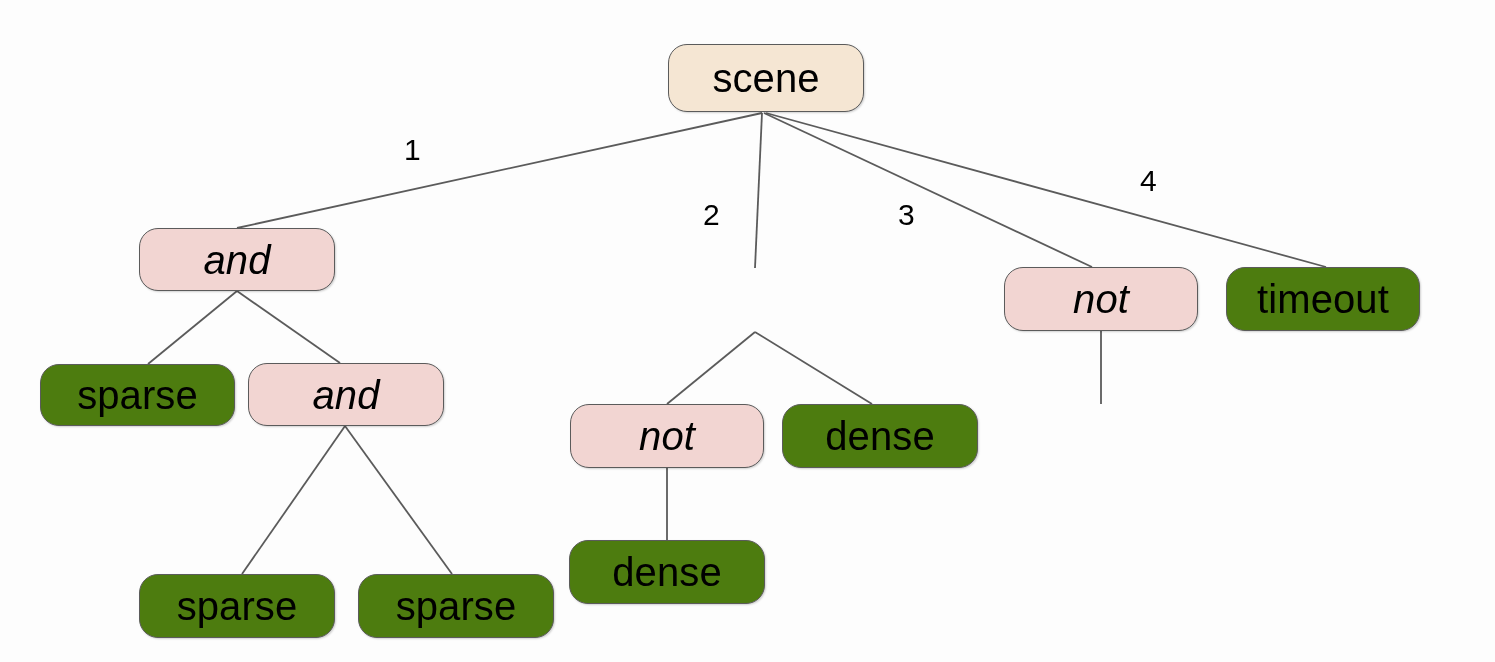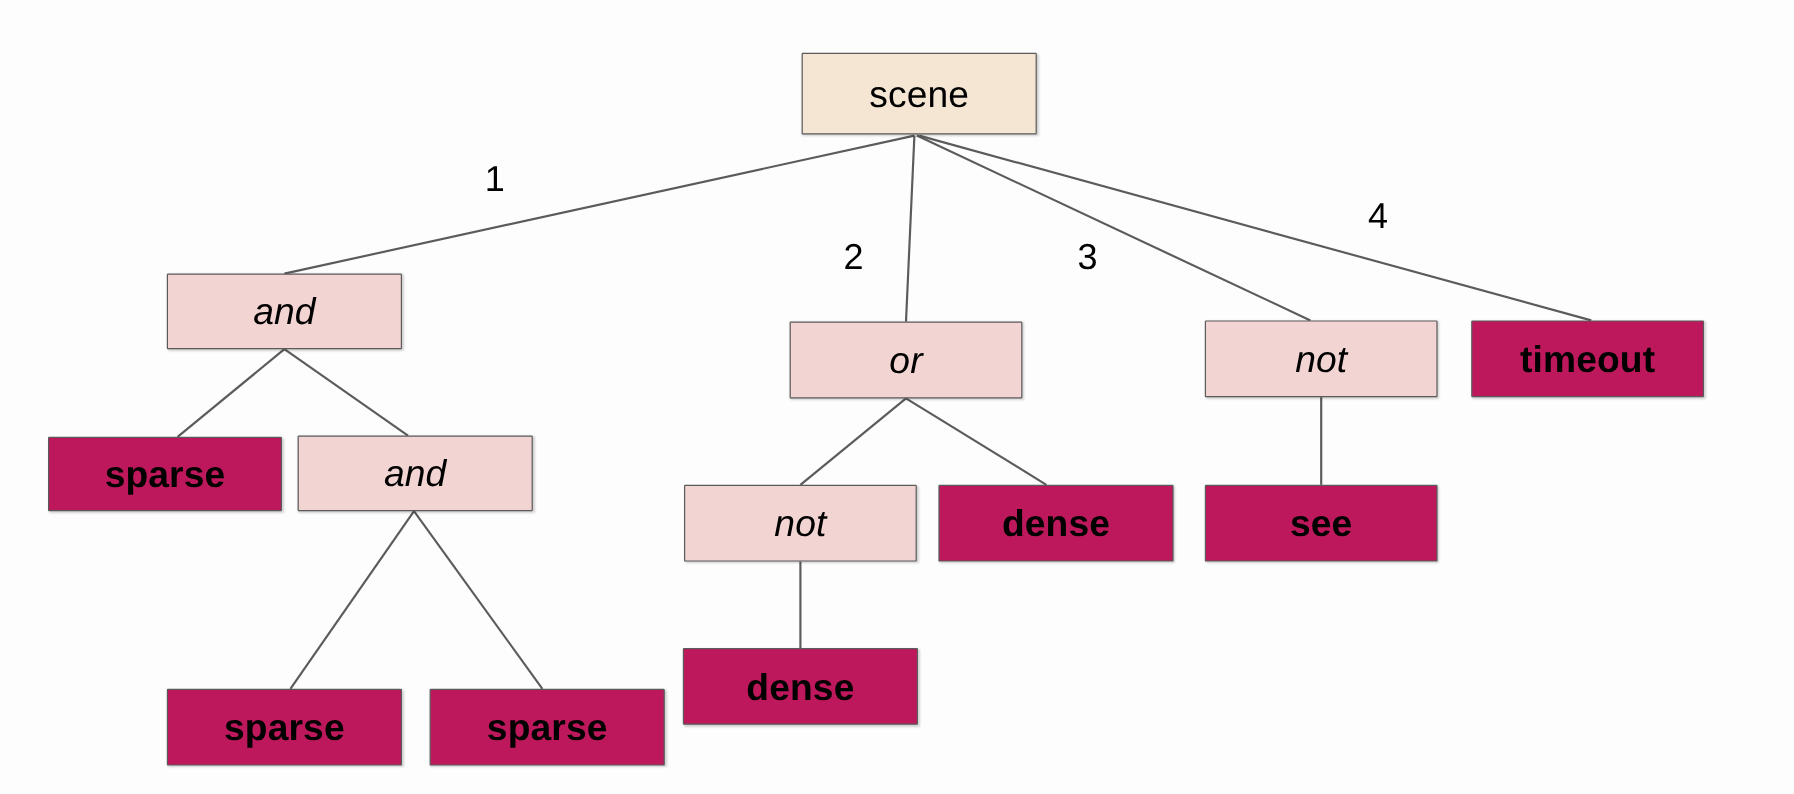--- a/index.html
+++ b/index.html
@@ -24,31 +24,31 @@
     height: 662px;
     pointer-events: none;
   }
   .node {
     position: absolute;
     box-sizing: border-box;
     display: flex;
     align-items: center;
     justify-content: center;
     border: 1.6px solid #5b5b5b;
-    border-radius: 1px;
+    border-radius: 19px;
     box-shadow: 1px 1px 2px rgba(0,0,0,0.18);
     color: #000;
-    font-size: 31px;
+    font-size: 40px;
     line-height: 1;
     letter-spacing: 0.1px;
     white-space: nowrap;
     user-select: none;
   }
   .node.op   { background: #f2d5d2; font-style: italic; }
-  .node.leaf { background: #be185d; font-weight: bold; }
+  .node.leaf { background: #4d7c0f; }
   .node.root { background: #f5e6d3; }
   .edge-label {
     position: absolute;
     font-family: "Liberation Sans", sans-serif;
     font-size: 30px;
     color: #000;
     line-height: 1;
     user-select: none;
   }
 </style>
@@ -69,44 +69,38 @@
       <line x1="755" y1="332" x2="872" y2="404" stroke="#5b5b5b" stroke-width="1.8"></line>
       <line x1="667" y1="468" x2="667" y2="540" stroke="#5b5b5b" stroke-width="1.8"></line>
       <line x1="1101" y1="331" x2="1101" y2="404" stroke="#5b5b5b" stroke-width="1.8"></line>
     </svg>
 <div class="node root" style="left: 668px; top: 44px; width: 196px; height: 68px;">
       <span>scene</span>
     </div>
     <div class="node op" style="left: 139px; top: 228px; width: 196px; height: 63px;">
       <span>and</span>
     </div>
-    <div class="node op" style="left: 658px; top: 268px; width: 194px; height: 64px;">
-      <span>or</span>
-    </div>
     <div class="node op" style="left: 1004px; top: 267px; width: 194px; height: 64px;">
       <span>not</span>
     </div>
     <div class="node leaf" style="left: 1226px; top: 267px; width: 194px; height: 64px;">
       <span>timeout</span>
     </div>
     <div class="node leaf" style="left: 40px; top: 364px; width: 195px; height: 62px;">
       <span>sparse</span>
     </div>
     <div class="node op" style="left: 248px; top: 363px; width: 196px; height: 63px;">
       <span>and</span>
     </div>
     <div class="node op" style="left: 570px; top: 404px; width: 194px; height: 64px;">
       <span>not</span>
     </div>
     <div class="node leaf" style="left: 782px; top: 404px; width: 196px; height: 64px;">
       <span>dense</span>
     </div>
-    <div class="node leaf" style="left: 1004px; top: 404px; width: 194px; height: 64px;">
-      <span>see</span>
-    </div>
     <div class="node leaf" style="left: 139px; top: 574px; width: 196px; height: 64px;">
       <span>sparse</span>
     </div>
     <div class="node leaf" style="left: 358px; top: 574px; width: 196px; height: 64px;">
       <span>sparse</span>
     </div>
     <div class="node leaf" style="left: 569px; top: 540px; width: 196px; height: 64px;">
       <span>dense</span>
     </div>
     <div class="edge-label" style="left: 404px; top: 135px;">1</div>

